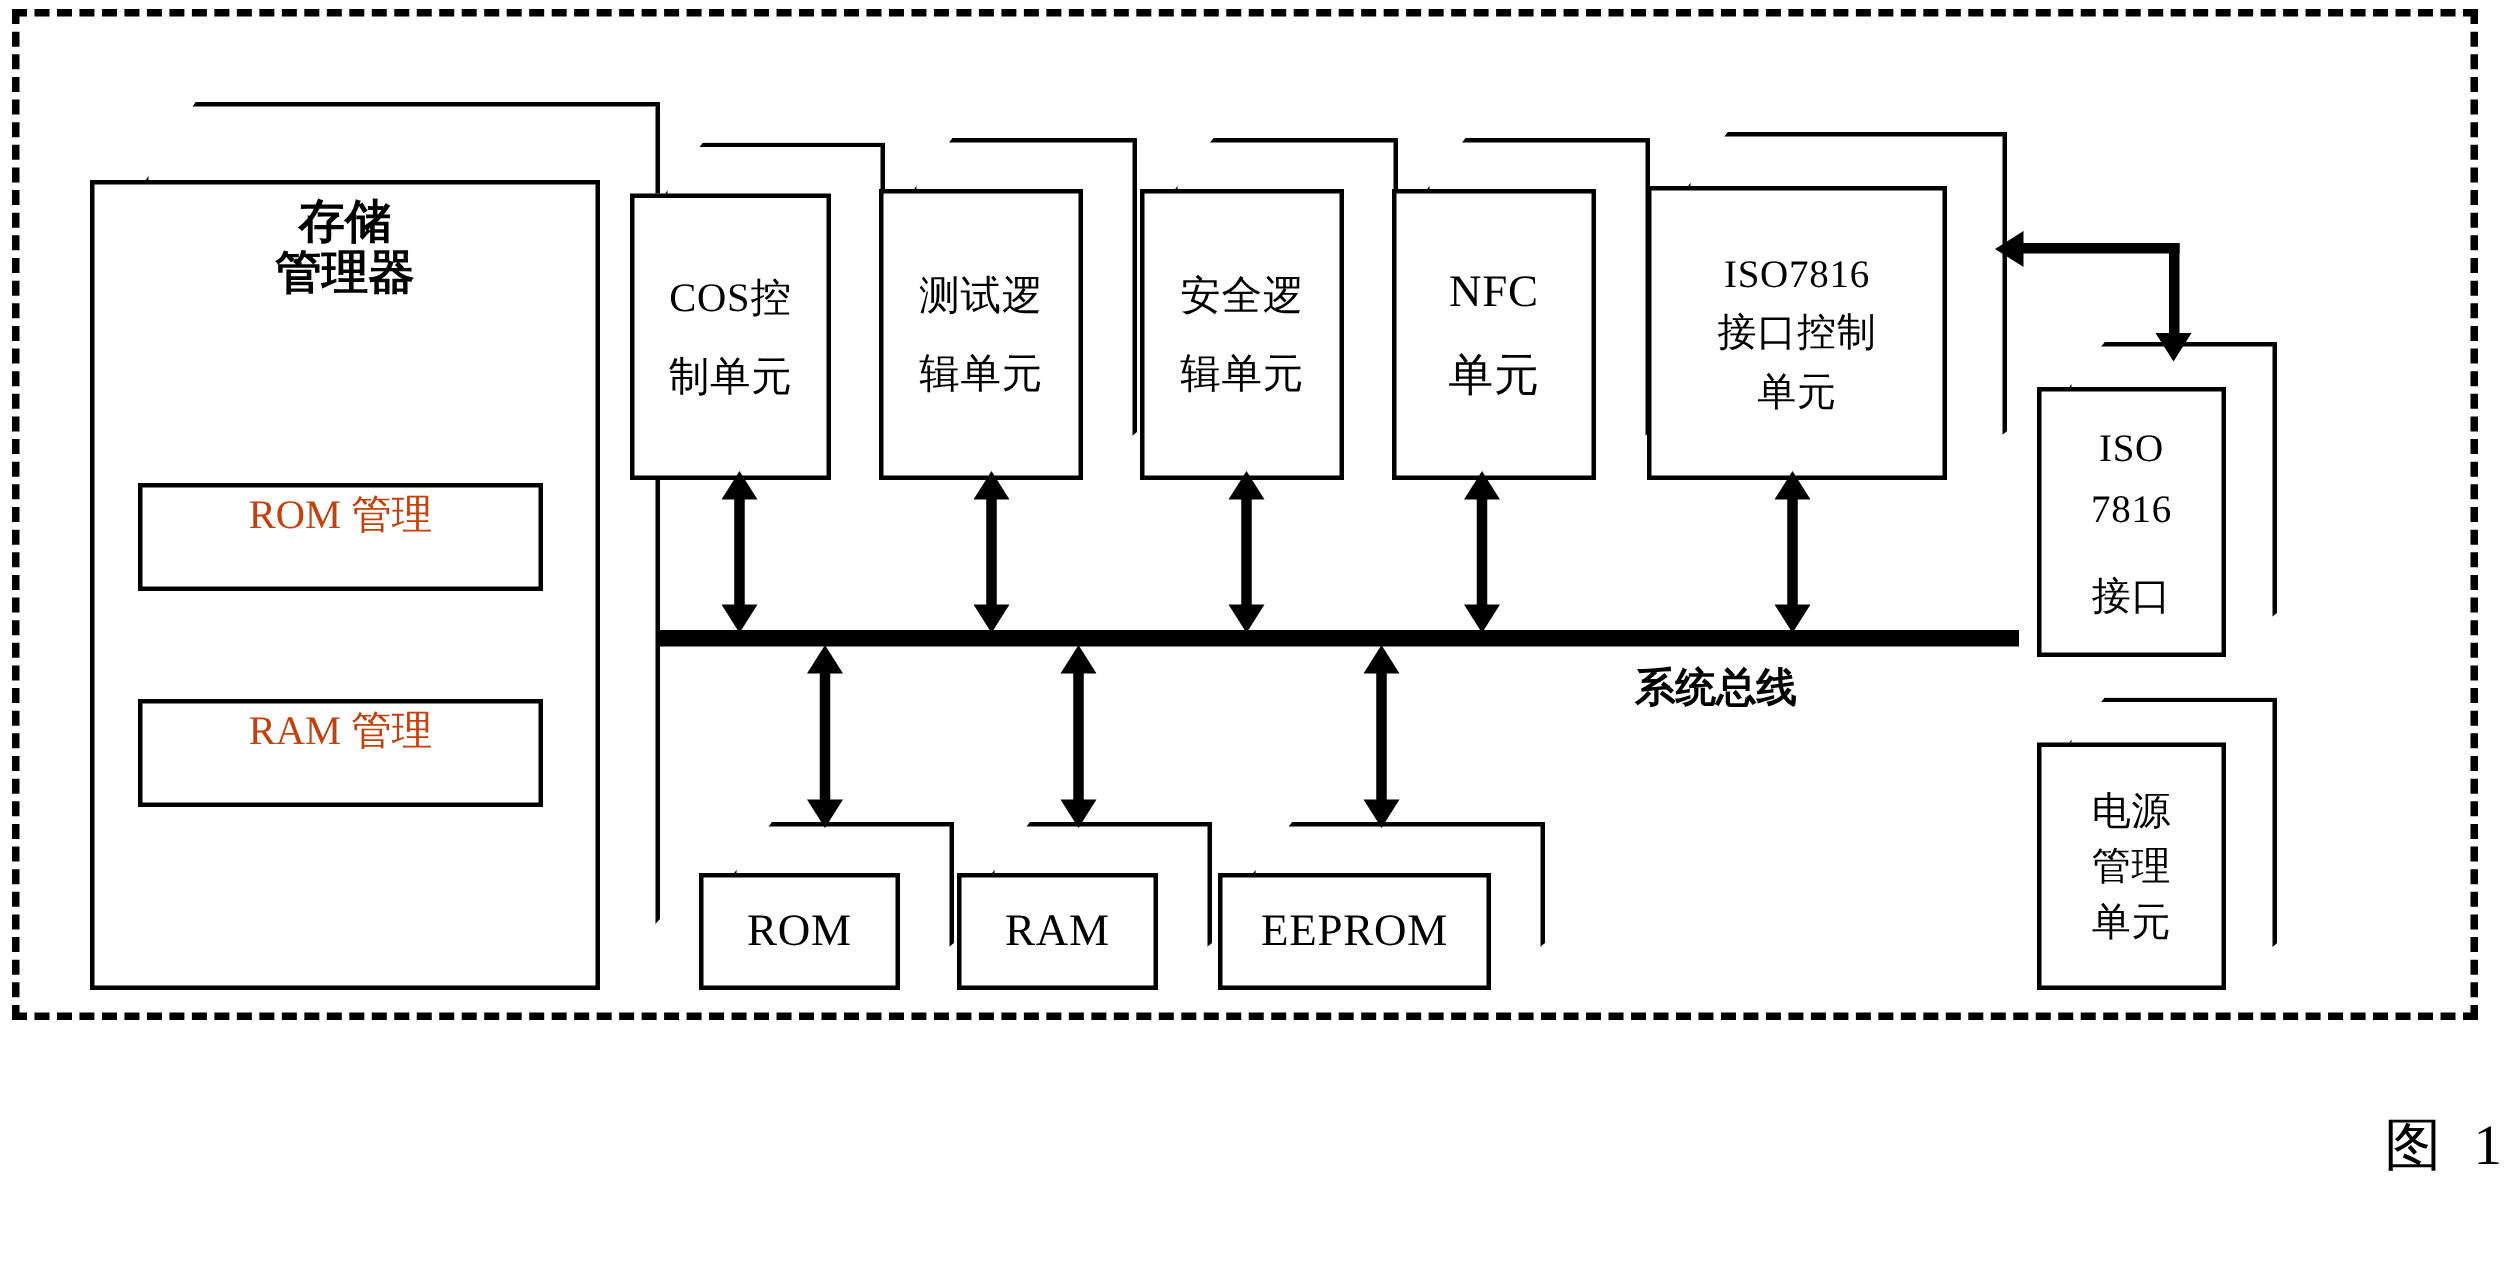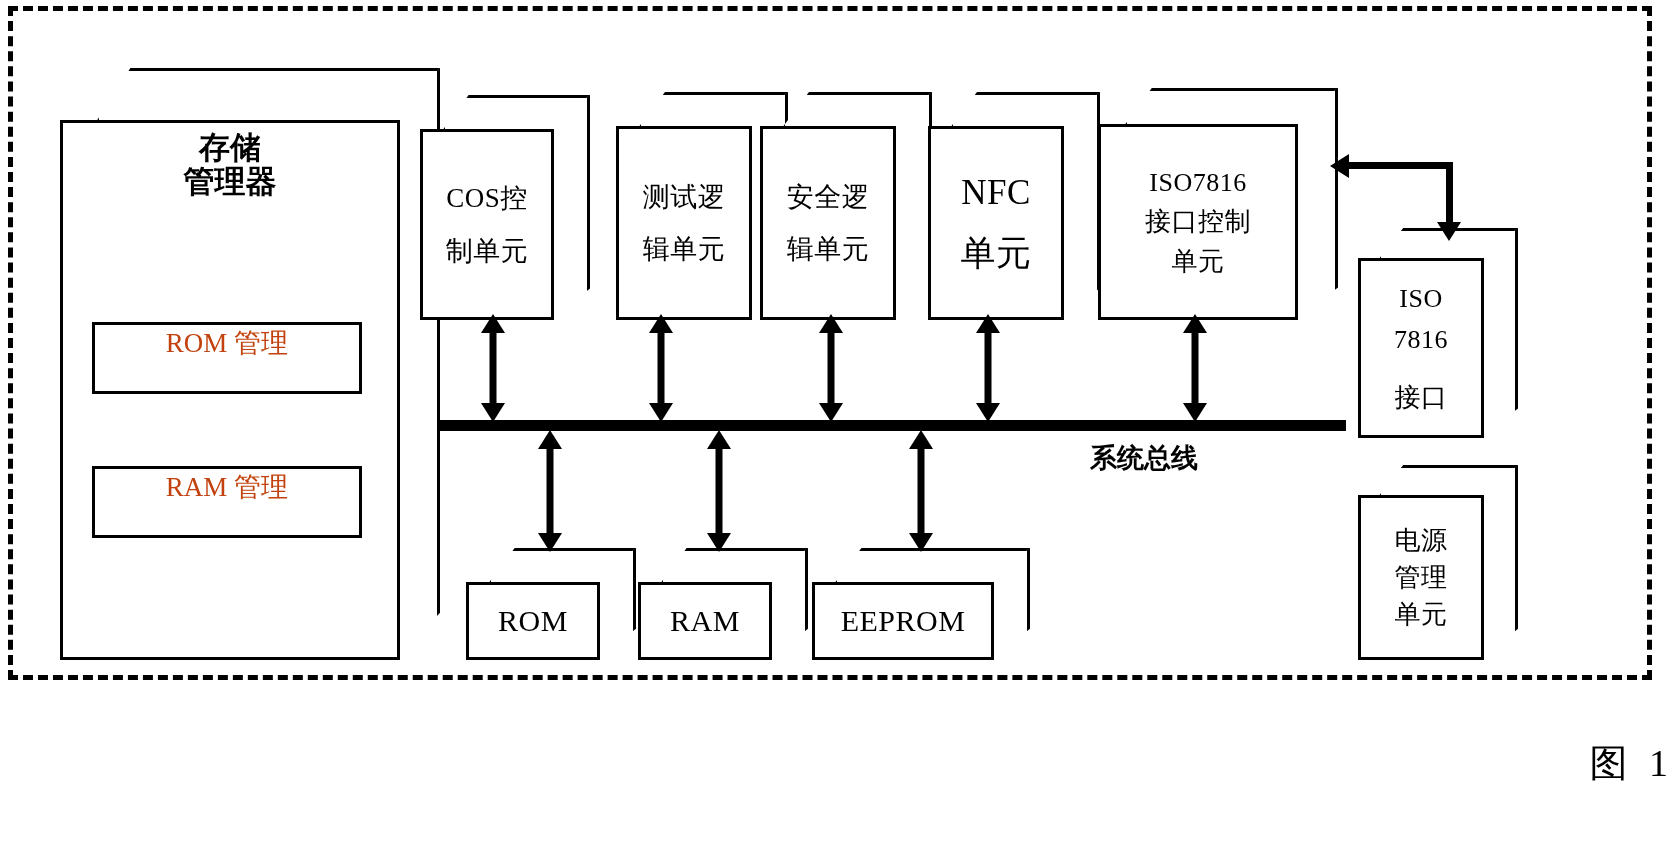--- a/index.html
+++ b/index.html
@@ -198,21 +198,21 @@
     <div class="side-face" style="left:130px; top:0; width:40px; height:225px;
                 clip-path: polygon(0 14%, 100% 0, 100% 86%, 0 100%);"></div>
     <div class="face" style="left:0; top:34px; width:134px; height:191px;">
       <div class="box-label" style="font-size:27px;">
         <div>COS控</div>
         <div style="margin-top:22px;">制单元</div>
       </div>
     </div>
   </div>
 
-  <div class="box3d" style="left:616px; top:92px; width:172px; height:292px;">
+  <div class="box3d" style="left:586px; top:92px; width:172px; height:292px;">
     <div class="top-face" style="left:22px; top:0; width:150px; height:36px;
                 clip-path: polygon(0 100%, 18% 0, 100% 0, 100% 100%);"></div>
     <div class="side-face" style="left:132px; top:0; width:40px; height:228px;
                 clip-path: polygon(0 14%, 100% 0, 100% 86%, 0 100%);"></div>
     <div class="face" style="left:0; top:34px; width:136px; height:194px;">
       <div class="box-label" style="font-size:27px;">
         <div>测试逻</div>
         <div style="margin-top:22px;">辑单元</div>
       </div>
     </div>
@@ -230,21 +230,21 @@
       </div>
     </div>
   </div>
 
   <div class="box3d" style="left:928px; top:92px; width:172px; height:228px;">
     <div class="top-face" style="left:22px; top:0; width:150px; height:36px;
                 clip-path: polygon(0 100%, 18% 0, 100% 0, 100% 100%);"></div>
     <div class="side-face" style="left:132px; top:0; width:40px; height:228px;
                 clip-path: polygon(0 14%, 100% 0, 100% 86%, 0 100%);"></div>
     <div class="face" style="left:0; top:34px; width:136px; height:194px;">
-      <div class="box-label" style="font-size:35px;">
+      <div class="box-label" style="font-size:30px;">
         <div>NFC</div>
         <div style="margin-top:22px;">单元</div>
       </div>
     </div>
   </div>
 
   <div class="box3d" style="left:1098px; top:88px; width:240px; height:232px;">
     <div class="top-face" style="left:26px; top:0; width:214px; height:38px;
                 clip-path: polygon(0 100%, 13% 0, 100% 0, 100% 100%);"></div>
     <div class="side-face" style="left:196px; top:0; width:44px; height:232px;

